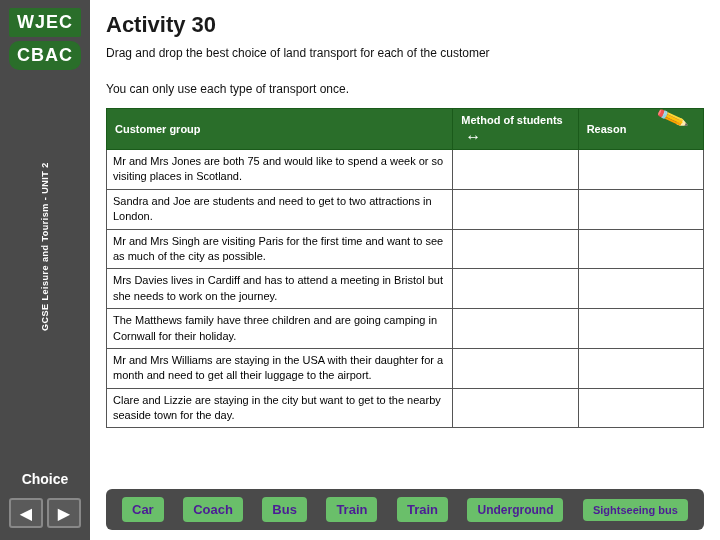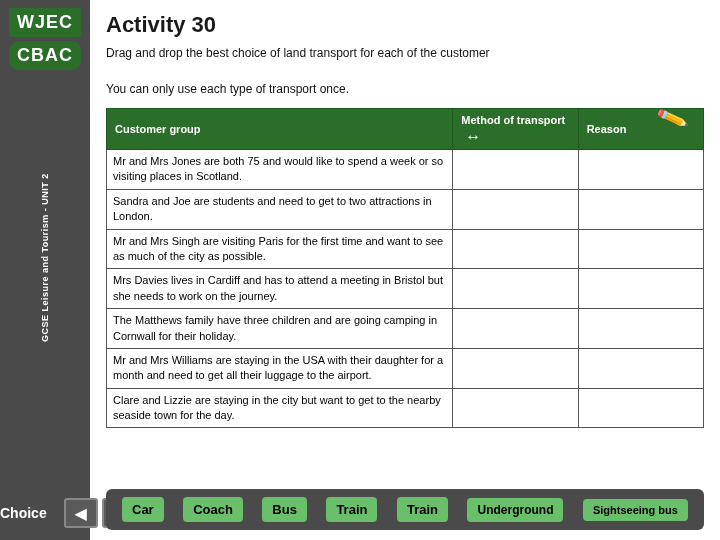--- a/index.html
+++ b/index.html
@@ -58,23 +58,23 @@
       flex: 1;
       display: flex;
       align-items: center;
       justify-content: center;
       margin: 10px 0;
       font-weight: bold;
       letter-spacing: 0.5px;
     }
     .sidebar-bottom {
       display: flex;
-      flex-direction: row;
-      align-items: center;
-      gap: 13px;
+      flex-direction: column;
+      align-items: center;
+      gap: 7px;
       width: 100%;
       margin-top: 48px;
     }
     .choice-label {
       color: white;
       font-size: 14px;
       font-weight: bold;
     }
     .nav-buttons {
       display: flex;
@@ -167,21 +167,21 @@
       border-radius: 6px;
       padding: 8px 16px;
       display: flex;
       align-items: center;
       justify-content: space-between;
       margin-top: 8px;
       gap: 4px;
     }
     .transport-item {
       background: #6abf6a;
-      color: #000000;
+      color: #4c1d95;
       font-weight: bold;
       font-size: 13px;
       padding: 5px 10px;
       border-radius: 4px;
       cursor: pointer;
       white-space: nowrap;
     }
     .transport-item.underground { font-size: 12px; }
     .transport-item.sightseeing { font-size: 11px; }
   </style>
@@ -213,21 +213,21 @@
 
   <div class="table-container">
     <div class="pencil-icon">✏️</div>
     <table>
       <thead>
         <tr>
           <th class="col-customer">
             <span>Customer group</span>
           </th>
           <th class="col-transport">
-            <span>Method of transport</span>
+            <span>Method of students</span>
             <span class="cursor-icon">↔</span>
           </th>
           <th class="col-reason">Reason</th>
         </tr>
       </thead>
       <tbody id="table-body">
       <tr>
             <td class="col-customer">Mr and Mrs Jones are both 75 and would like to spend a week or so visiting places in Scotland.</td>
             <td class="col-transport" style="min-height: 30px;"></td>
             <td class="col-reason"></td>

